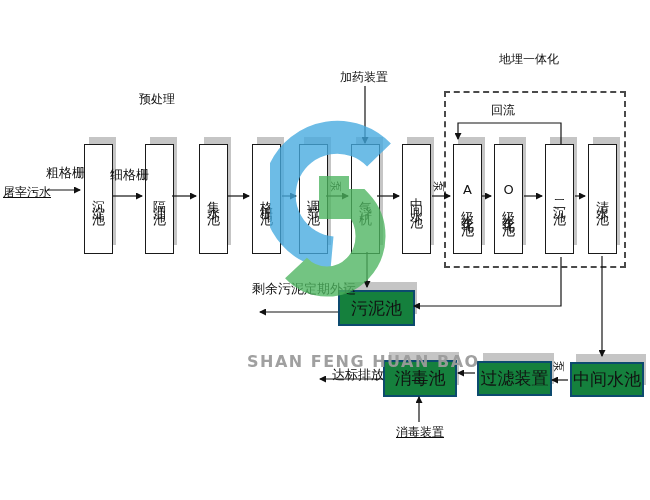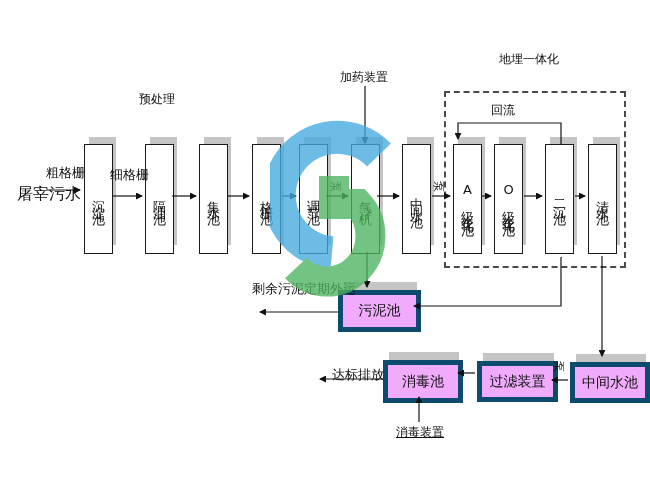--- a/index.html
+++ b/index.html
@@ -3,22 +3,22 @@
 <meta charset="utf-8">
 <style>
   html,body{margin:0;padding:0;background:#fff;}
   .stage{position:relative;width:650px;height:500px;background:#fff;overflow:hidden;
          font-family:"DejaVu Sans","Liberation Sans",sans-serif;color:#111;}
   .shadow{position:absolute;background:#c5c5c5;z-index:1;}
   .tank{position:absolute;width:27px;height:108px;background:#fff;border:1px solid #1a1a1a;
         display:flex;align-items:center;justify-content:center;
         writing-mode:vertical-rl;text-orientation:upright;
         font-size:13px;letter-spacing:6px;line-height:1;z-index:3;}
-  .hbox{position:absolute;background:#f0abfc;border:5px solid #0c4a6e;display:flex;
-        align-items:center;justify-content:center;font-size:14px;z-index:3;}
+  .hbox{position:absolute;background:#15803d;border:2px solid #0c4a6e;display:flex;
+        align-items:center;justify-content:center;font-size:17px;z-index:3;}
   .dashed{position:absolute;left:444px;top:91px;width:178px;height:173px;
           border:2px dashed #4a4a4a;z-index:2;background:transparent;}
   .lbl{position:absolute;font-size:13px;white-space:nowrap;z-index:4;color:#0d0d0d;}
   .lbl-md{font-size:12px;}
   .pump{position:absolute;font-size:11px;transform:rotate(90deg);z-index:4;color:#0d0d0d;}
   svg.connectors{position:absolute;left:0;top:0;width:650px;height:500px;z-index:4;pointer-events:none;}
   .wm-logo{position:absolute;left:270px;top:120px;z-index:5;opacity:.78;pointer-events:none;}
   .wm-cn{position:absolute;left:246px;top:281px;z-index:6;font-weight:900;font-size:54px;
          line-height:1.1;letter-spacing:-2px;color:#383838;opacity:.88;white-space:nowrap;pointer-events:none;}
   .wm-en{position:absolute;left:247px;top:352px;z-index:6;font-size:16px;font-weight:600;
@@ -89,32 +89,33 @@
       <polyline points="561,257 561,306 414,306" marker-end="url(#ah)"></polyline>
       <line x1="602" y1="256" x2="602" y2="356" marker-end="url(#ah)"></line>
       <line x1="568" y1="380" x2="552" y2="380" marker-end="url(#ah)"></line>
       <line x1="475" y1="373" x2="458" y2="373" marker-end="url(#ah)"></line>
       <line x1="383" y1="379" x2="320" y2="379" marker-end="url(#ah)"></line>
       <line x1="338" y1="312" x2="260" y2="312" marker-end="url(#ah)"></line>
       <line x1="419" y1="422" x2="419" y2="397" marker-end="url(#ah)"></line>
     </g>
   </svg>
 
-  <div class="lbl" style="left:17px;top:184px;font-size:16px;">屠宰污水</div>
+  <div class="lbl" style="left:3px;top:184px;font-size:12px;text-decoration:underline;">屠宰污水</div>
   <div class="lbl" style="left:46px;top:164px;">粗格栅</div>
   <div class="lbl" style="left:110px;top:166px;">细格栅</div>
   <div class="lbl lbl-md" style="left:139px;top:91px;">预处理</div>
   <div class="lbl lbl-md" style="left:340px;top:69px;">加药装置</div>
   <div class="lbl lbl-md" style="left:499px;top:51px;">地埋一体化</div>
   <div class="lbl lbl-md" style="left:491px;top:102px;">回流</div>
   <div class="lbl" style="left:252px;top:280px;">剩余污泥定期外运</div>
   <div class="lbl" style="left:332px;top:366px;">达标排放</div>
   <div class="lbl lbl-md" style="left:396px;top:424px;text-decoration:underline;">消毒装置</div>
   <div class="pump" style="left:330px;top:179px;">泵</div>
   <div class="pump" style="left:433px;top:179px;">泵</div>
   <div class="pump" style="left:553px;top:359px;">泵</div>
 
   <svg class="wm-logo" width="140" height="195" viewBox="0 0 140 195">
     <path d="M 109 35 A 58 58 0 1 0 62 133" fill="none" stroke-width="33" stroke="#45aadf"></path>
     <path d="M 64 56 L 64 84 L 88 84 A 42 44 0 1 1 26 148" fill="none" stroke-width="30" stroke="#4db45f"></path>
   </svg>
+  <div class="wm-en">SHAN FENG HUAN BAO</div>
 
 </div>
 
 </body></html>

